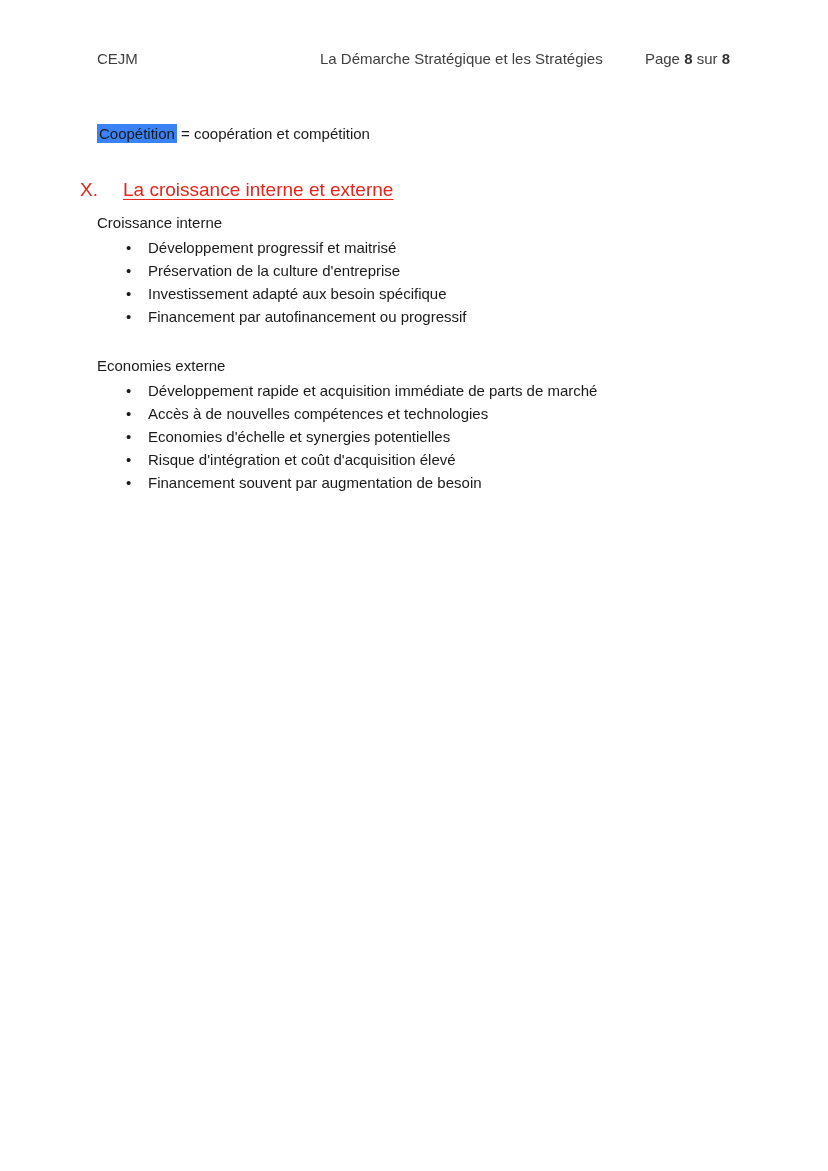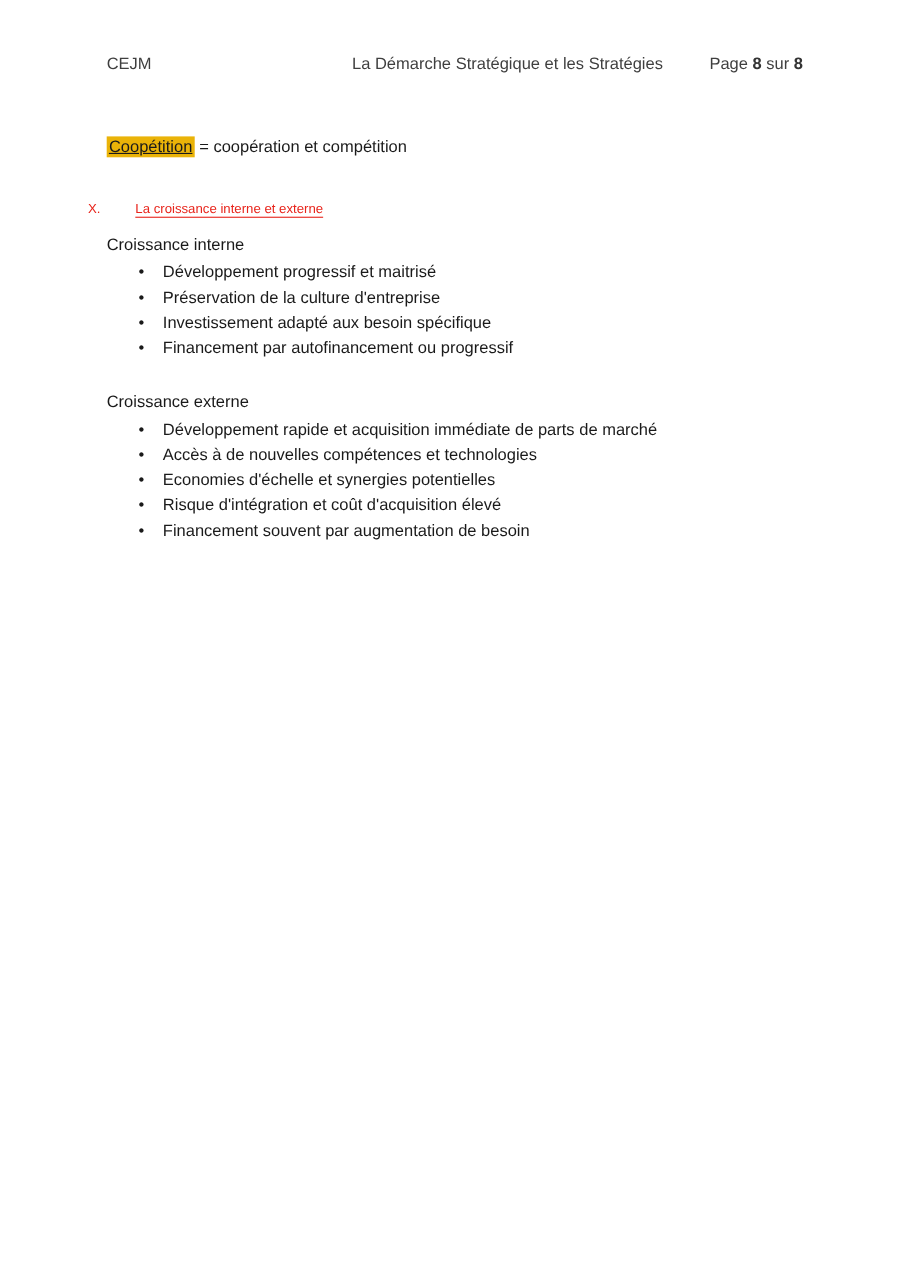--- a/index.html
+++ b/index.html
@@ -35,27 +35,26 @@
     position: absolute;
     top: 122px;
     left: 97px;
     right: 80px;
     font-size: 15px;
     line-height: 23px;
   }
 
   .intro { margin-bottom: 31px; }
   .mark {
-    background: #eab308;
+    background: #3b82f6;
     padding: 1px 2px;
-    text-decoration: underline;
   }
 
   .section-heading {
-    font-size: 12px;
+    font-size: 19px;
     line-height: 28px;
     font-weight: 400;
     color: #e8241b;
     margin-left: -17px;
     margin-bottom: 7px;
     white-space: nowrap;
   }
   .section-numeral { display: inline-block; width: 43px; }
   .section-title {
     text-decoration: underline;
@@ -111,21 +110,21 @@
       <h3>Croissance interne</h3>
       <ul class="bullets">
         <li>Développement progressif et maitrisé</li>
         <li>Préservation de la culture d'entreprise</li>
         <li>Investissement adapté aux besoin spécifique</li>
         <li>Financement par autofinancement ou progressif</li>
       </ul>
     </section>
 
     <section class="subsection">
-      <h3>Croissance externe</h3>
+      <h3>Economies externe</h3>
       <ul class="bullets">
         <li>Développement rapide et acquisition immédiate de parts de marché</li>
         <li>Accès à de nouvelles compétences et technologies</li>
         <li>Economies d'échelle et synergies potentielles</li>
         <li>Risque d'intégration et coût d'acquisition élevé</li>
         <li>Financement souvent par augmentation de besoin</li>
       </ul>
     </section>
 
   </main>

